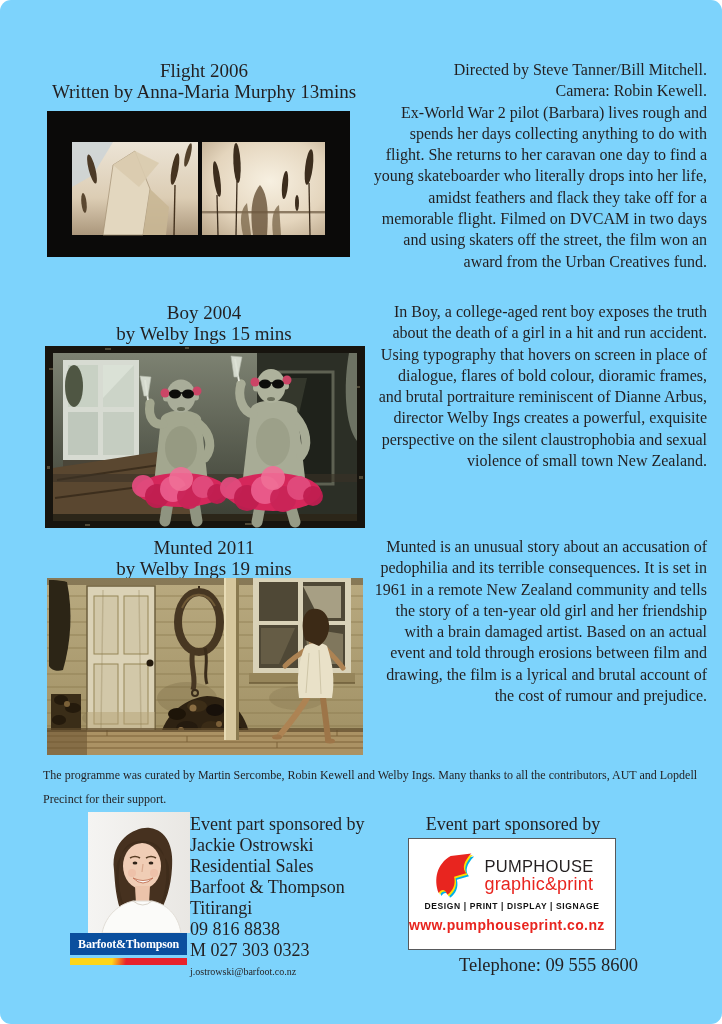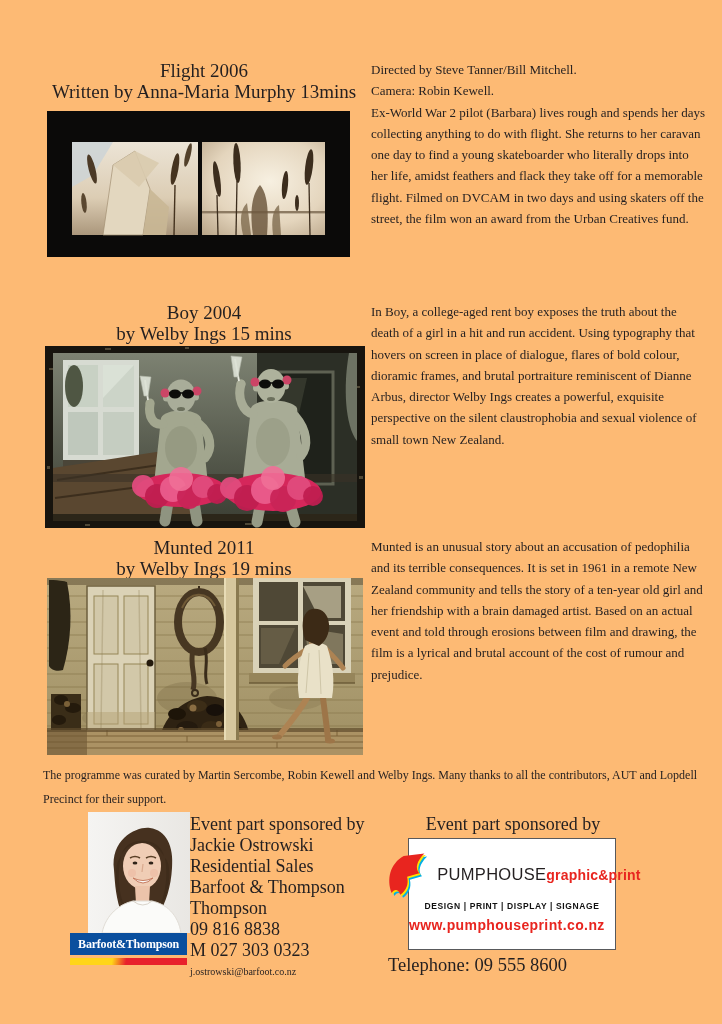--- a/index.html
+++ b/index.html
@@ -1,25 +1,25 @@
 <!DOCTYPE html>
 <html><head>
 <meta charset="utf-8">
 <style>
   html,body{margin:0;padding:0;background:#ffffff;}
   .page{
-    position:relative;width:722px;height:1024px;background:#fdba74;
-    font-family:"Liberation Serif", serif;color:#231f20;overflow:hidden;
+    position:relative;width:722px;height:1024px;background:#7dd3fc;
+    font-family:"Liberation Serif", serif;color:#231f20;overflow:hidden;border-radius:11px;
   }
   .ftitle{position:absolute;left:43px;width:322px;text-align:center;
     font-size:19px;line-height:21px;}
   .fimg{position:absolute;}
   .fimg svg{display:block;width:100%;height:100%;}
-  .fdesc{position:absolute;left:371px;width:336px;font-size:13px;line-height:21.3px;
-    white-space:pre-line;}
+  .fdesc{position:absolute;left:371px;width:336px;font-size:16px;line-height:21.3px;
+    white-space:pre-line;text-align:right;}
   .credits{position:absolute;left:43px;top:763px;width:672px;font-size:12px;line-height:24px;}
 
   
   .sp-left-photo{position:absolute;left:88px;top:812px;width:102px;height:121px;}
   .sp-left-photo svg{display:block;width:100%;height:100%;}
   .bt-bar{position:absolute;left:70px;top:933px;width:117px;height:22px;background:#0a4f9e;
     color:#ffffff;font-family:"Liberation Serif",serif;font-weight:bold;font-size:12px;
     line-height:22px;text-align:center;letter-spacing:-0.2px;}
   .bt-strip{position:absolute;left:70px;top:958px;width:117px;height:7px;
     background:linear-gradient(100deg,#ffd519 0%,#ffd519 36%,#e8212b 48%,#e8212b 100%);}
@@ -28,28 +28,28 @@
   .sp-left-text .email{font-size:10px;}
 
   
   .sp-right-heading{position:absolute;left:408px;top:814px;width:210px;text-align:center;
     font-size:18px;line-height:21px;}
   .ph-box{position:absolute;left:408px;top:838px;width:208px;height:112px;
     border:1px solid #58595b;background:#ffffff;box-sizing:border-box;
     font-family:"Liberation Sans",sans-serif;}
   .ph-logo-row{display:flex;justify-content:center;align-items:center;margin-top:10px;height:52px;}
   .ph-swoosh{width:50px;height:50px;margin-right:4px;flex:0 0 auto;}
-  .ph-words{display:flex;flex-direction:row;justify-content:space-between;}
+  .ph-words{display:flex;flex-direction:column;justify-content:space-between;}
   .ph-name{color:#231f20;font-size:16.5px;letter-spacing:0.3px;line-height:17px;}
-  .ph-sub{color:#e8251f;font-weight:bold;font-size:14px;line-height:18px;letter-spacing:0.2px;}
+  .ph-sub{color:#e8251f;font-weight:normal;font-size:18px;line-height:18px;letter-spacing:0.2px;}
   .ph-services{text-align:center;color:#111111;font-weight:bold;font-size:8.5px;
     letter-spacing:0.6px;}
   .ph-site{text-align:left;color:#e8251f;font-weight:bold;font-size:14px;margin-top:6px;
     letter-spacing:0.4px;}
-  .ph-tel{position:absolute;left:388px;top:954px;width:250px;text-align:left;
+  .ph-tel{position:absolute;left:388px;top:954px;width:250px;text-align:right;
     font-size:18.5px;line-height:22px;}
 </style>
 </head>
 <body>
 
 <div class="page">
 
   <div class="ftitle" style="top:60px">
     <div>Flight 2006</div>
     <div>Written by Anna-Maria Murphy 13mins</div>
@@ -359,21 +359,21 @@
   <div class="bt-bar">
     <span>Barfoot&amp;Thompson</span>
   </div>
   <div class="bt-strip"></div>
 
   <div class="sp-left-text">
     <div class="line">Event part sponsored by</div>
     <div class="line">Jackie Ostrowski</div>
     <div class="line">Residential Sales</div>
     <div class="line">Barfoot &amp; Thompson</div>
-    <div class="line">Thompson</div>
+    <div class="line">Titirangi</div>
     <div class="line">09 816 8838</div>
     <div class="line">M 027 303 0323</div>
     <div class="line email">j.ostrowski@barfoot.co.nz</div>
   </div>
 
   <div class="sp-right-heading">Event part sponsored by</div>
 
   <div class="ph-box">
     <div class="ph-logo-row">
       <svg class="ph-swoosh" viewBox="0 0 58 54" aria-hidden="true">

